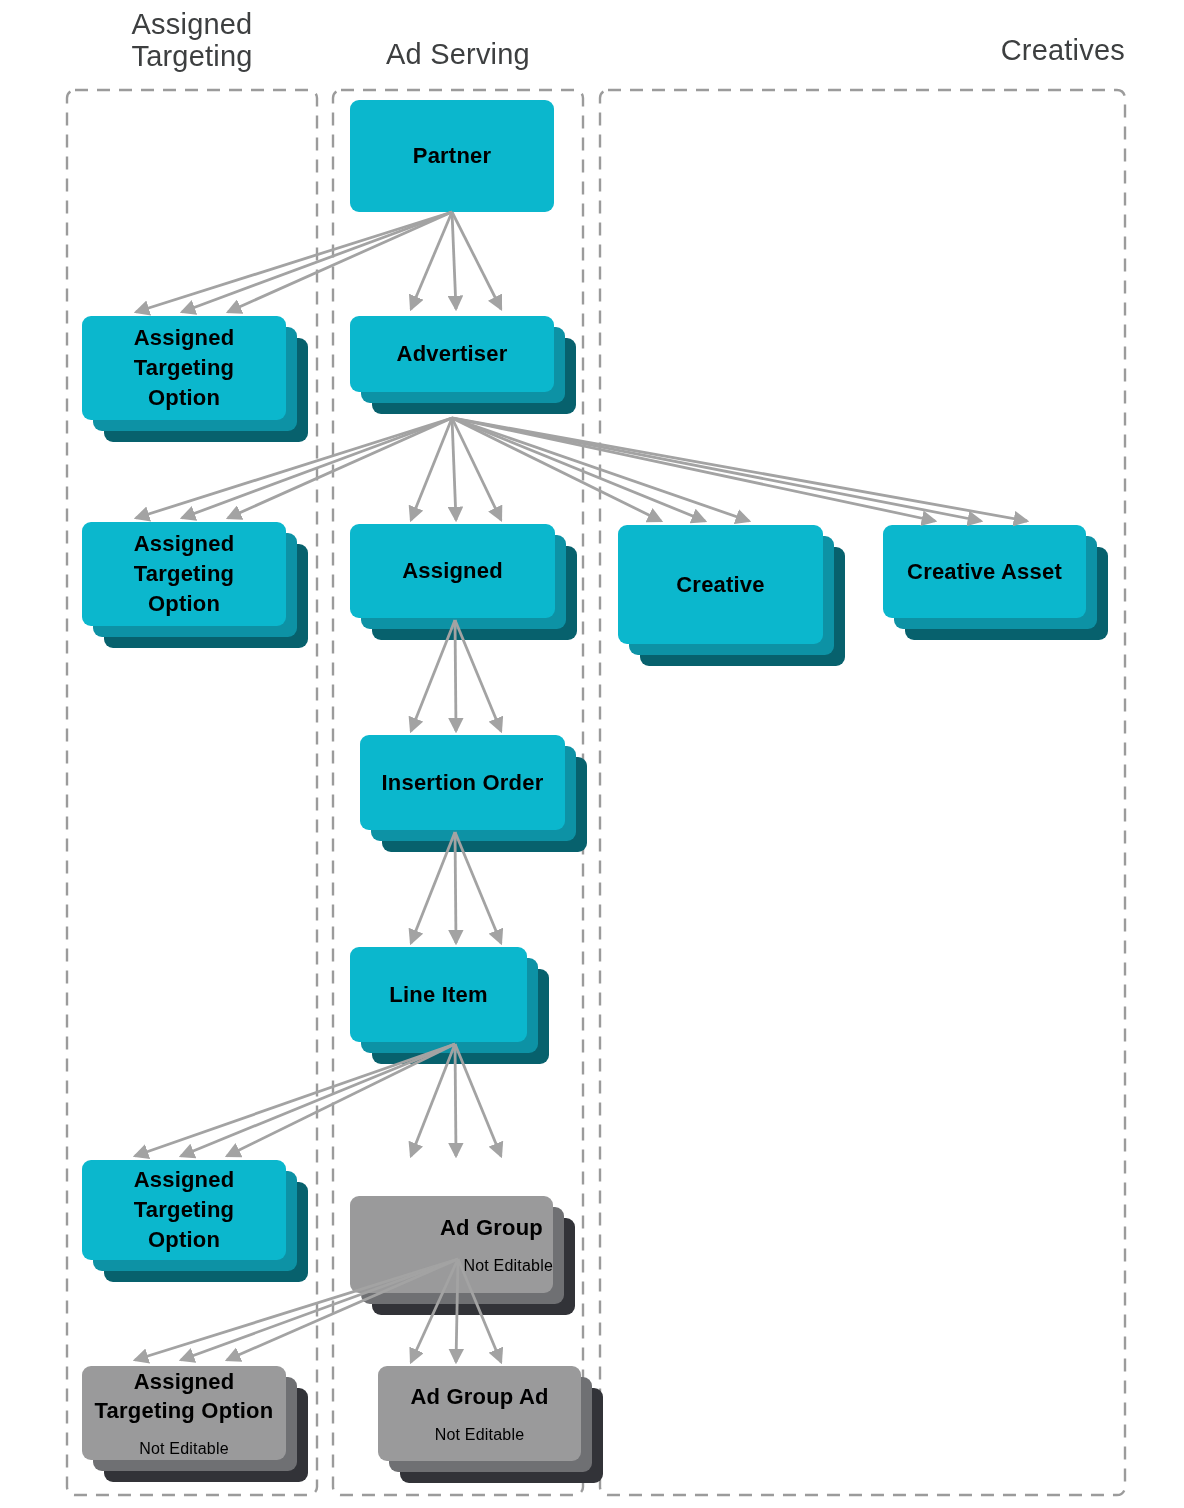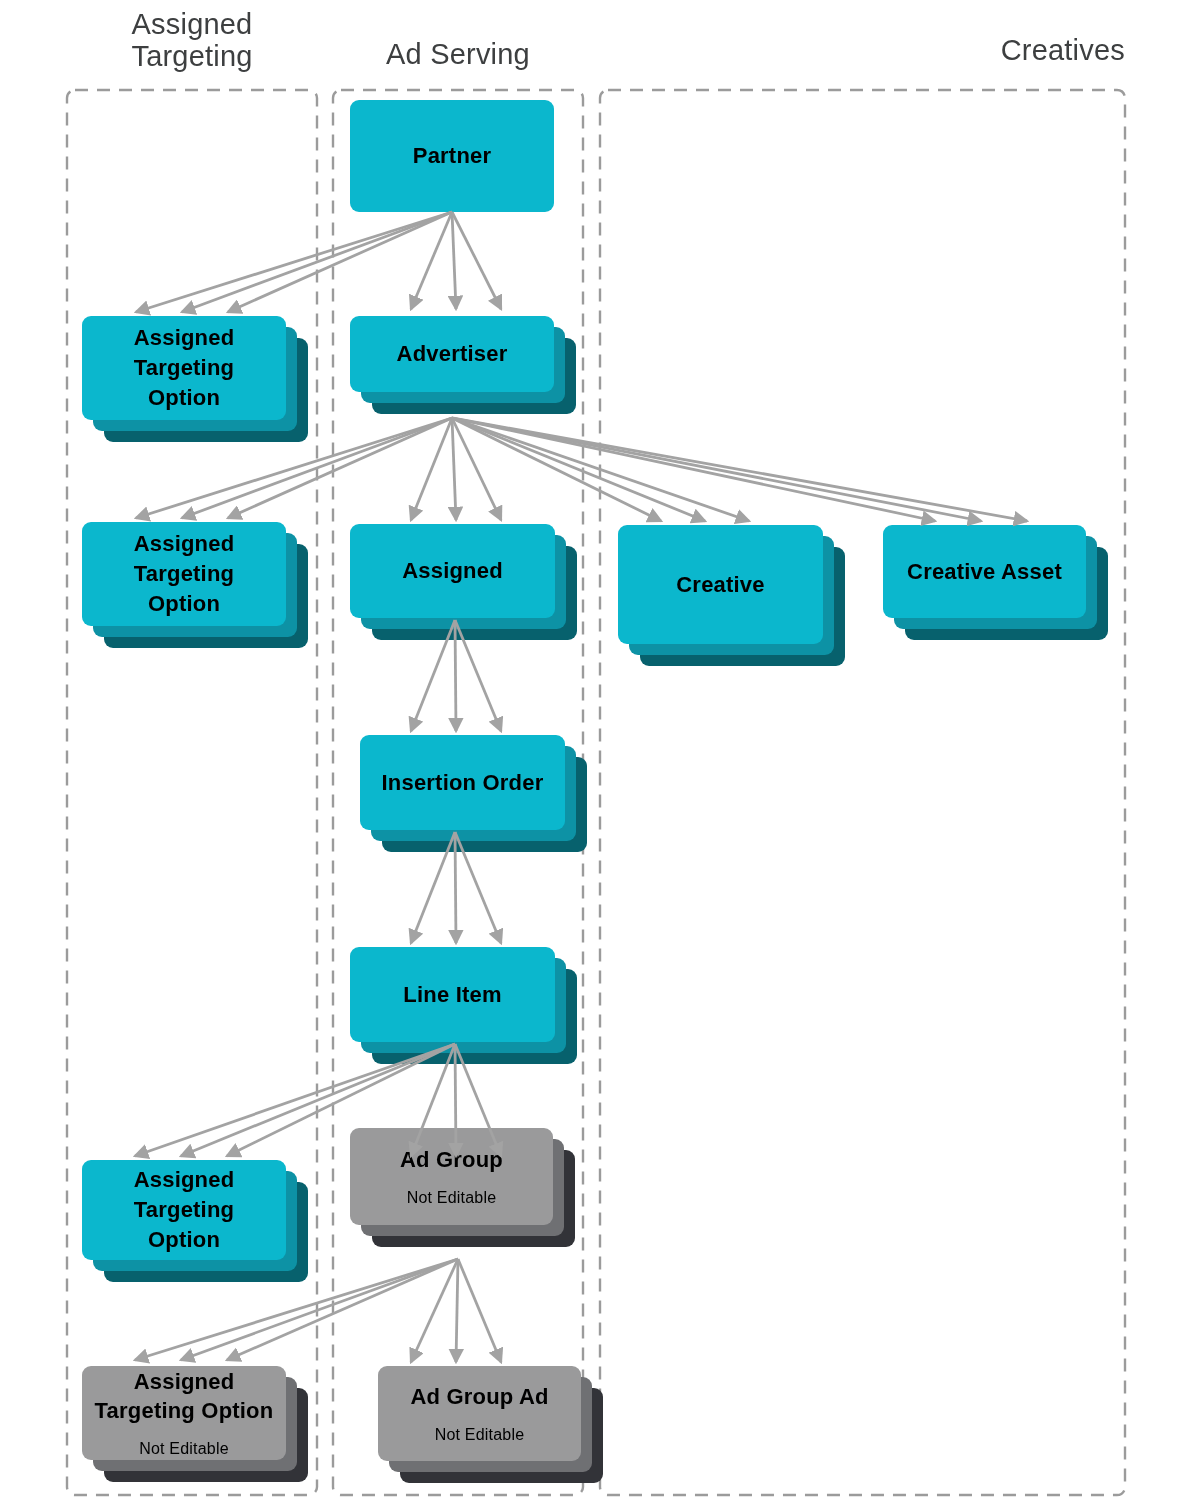--- a/index.html
+++ b/index.html
@@ -73,29 +73,29 @@
       </div>
       <div class="node entity stacked" style="left: 618px; top: 525px; width: 205px; height: 119px;">
         <div class="node-label">Creative</div>
       </div>
       <div class="node entity stacked" style="left: 883px; top: 525px; width: 203px; height: 93px;">
         <div class="node-label">Creative Asset</div>
       </div>
       <div class="node entity stacked" style="left: 350px; top: 735px; width: 205px; height: 95px; margin-left: 10px;">
         <div class="node-label">Insertion Order</div>
       </div>
-      <div class="node entity stacked" style="left: 350px; top: 947px; width: 205px; height: 95px;">
+      <div class="node entity stacked" style="left: 350px; top: 947px; width: 177px; height: 95px;">
         <div class="node-label">Line Item</div>
       </div>
       <div class="node entity stacked" style="left: 82px; top: 1160px; width: 204px; height: 100px;">
         <div class="node-label">Assigned
 Targeting
 Option</div>
       </div>
-      <div class="node disabled stacked" style="left: 350px; top: 1128px; width: 203px; height: 97px;">
+      <div class="node disabled stacked" style="left: 350px; top: 1196px; width: 203px; height: 97px; align-items: flex-end;">
         <div class="node-label">Ad Group</div>
         <div class="node-sublabel">Not Editable</div>
       </div>
       <div class="node disabled stacked" style="left: 82px; top: 1366px; width: 204px; height: 94px;">
         <div class="node-label">Assigned
 Targeting Option</div>
         <div class="node-sublabel">Not Editable</div>
       </div>
       <div class="node disabled stacked" style="left: 350px; top: 1366px; width: 203px; height: 95px; margin-left: 28px;">
         <div class="node-label">Ad Group Ad</div>

